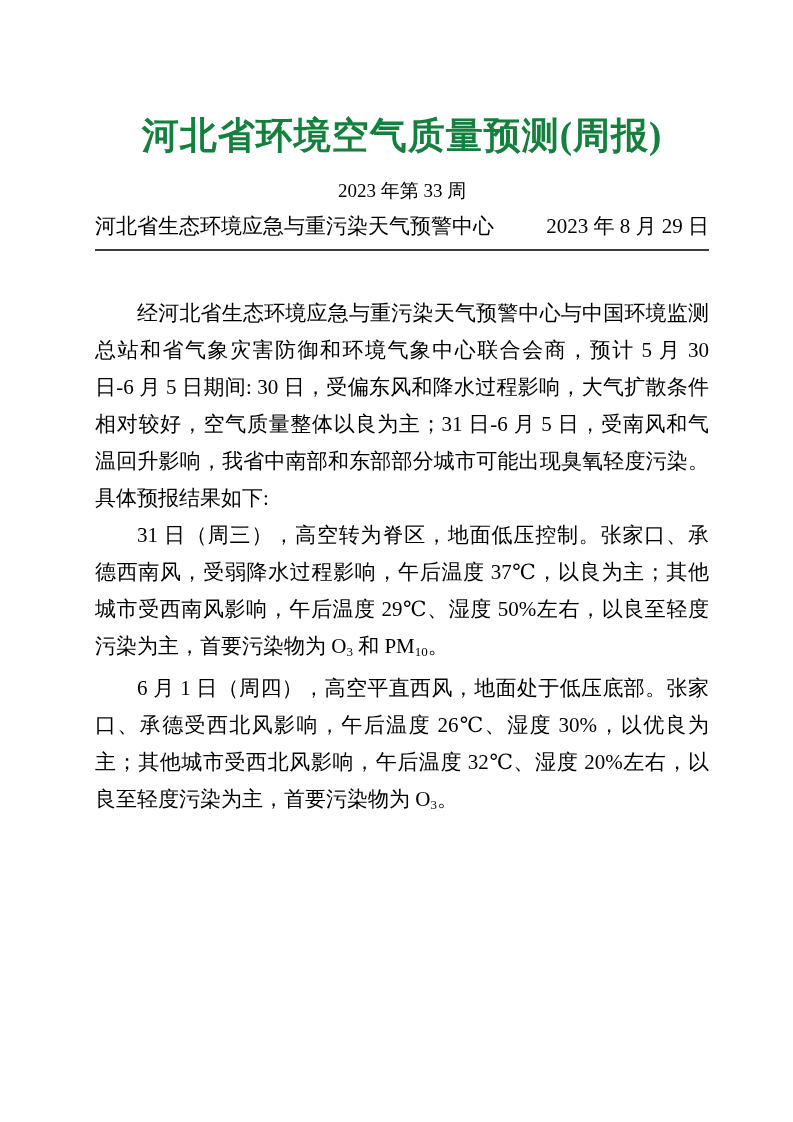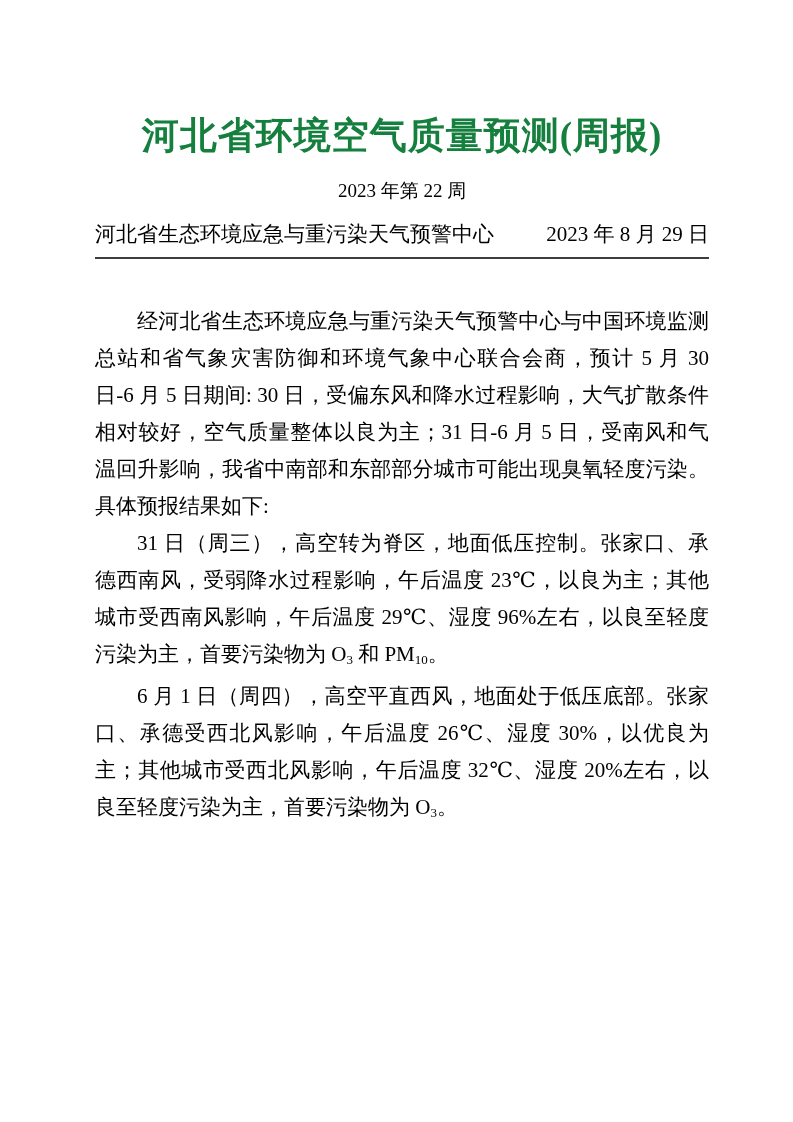--- a/index.html
+++ b/index.html
@@ -28,21 +28,21 @@
     text-align: center;
     letter-spacing: 1px;
   }
   .week-subtitle {
     margin-top: 18px;
     font-size: 19px;
     line-height: 26px;
     text-align: center;
   }
   .byline {
-    margin-top: 16px;
+    margin-top: 8px;
     font-size: 21px;
     line-height: 28px;
     display: flex;
     justify-content: space-between;
     align-items: baseline;
   }
   .header-divider {
     margin-top: 9px;
     border: none;
     border-top: 2px solid #3d3d3d;
@@ -65,29 +65,29 @@
   }
 </style>
 </head>
 <body>
 
 <div class="page">
   <div class="content">
 
     <h1 class="doc-title">河北省环境空气质量预测(周报)</h1>
 
-    <div class="week-subtitle">2023 年第 22 周</div>
+    <div class="week-subtitle">2023 年第 33 周</div>
 
     <div class="byline">
       <span>河北省生态环境应急与重污染天气预警中心</span>
       <span>2023 年 8 月 29 日</span>
     </div>
 
     <hr class="header-divider">
 
     <div class="body-text">
       <p><span>经河北省生态环境应急与重污染天气预警中心与中国环境监测总站和省气象灾害防御和环境气象中心联合会商，预计 </span><span class="b">5 月 30 日-6 月 5 日期间: 30 日，受偏东风和降水过程影响，大气扩散条件相对较好，空气质量整体以良为主；31 日-6 月 5 日，受南风和气温回升影响，我省中南部和东部部分城市可能出现臭氧轻度污染。</span><span>具体预报结果如下:</span></p>
-      <p><span>31 日（周三），高空转为脊区，地面低压控制。张家口、承德西南风，受弱降水过程影响，午后温度 23℃，以良为主；其他城市受西南风影响，午后温度 29℃、湿度 96%左右，以良至轻度污染为主，首要污染物为 O</span><span class="sub">3</span><span> 和 PM</span><span class="sub">10</span><span>。</span></p>
+      <p><span>31 日（周三），高空转为脊区，地面低压控制。张家口、承德西南风，受弱降水过程影响，午后温度 37℃，以良为主；其他城市受西南风影响，午后温度 29℃、湿度 50%左右，以良至轻度污染为主，首要污染物为 O</span><span class="sub">3</span><span> 和 PM</span><span class="sub">10</span><span>。</span></p>
       <p><span>6 月 1 日（周四），高空平直西风，地面处于低压底部。张家口、承德受西北风影响，午后温度 26℃、湿度 30%，以优良为主；其他城市受西北风影响，午后温度 32℃、湿度 20%左右，以良至轻度污染为主，首要污染物为 O</span><span class="sub">3</span><span>。</span></p>
     </div>
 
   </div>
 </div>
 
 </body></html>

